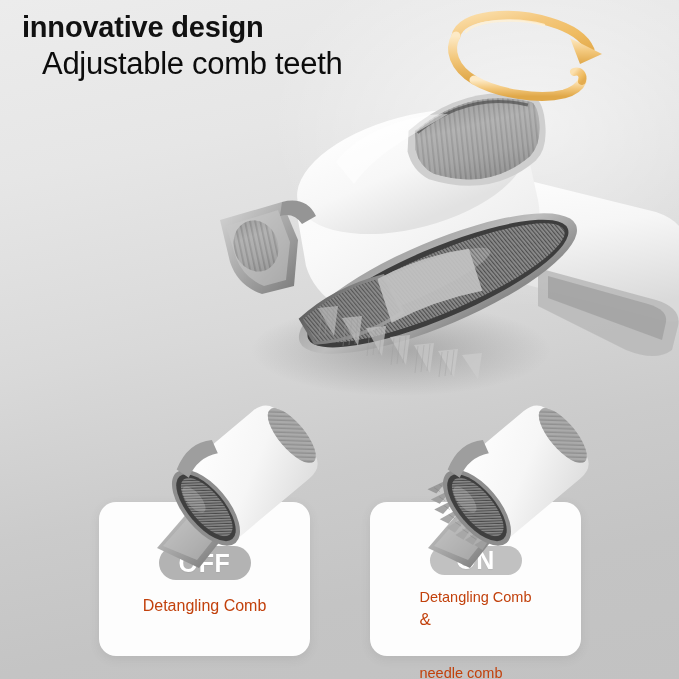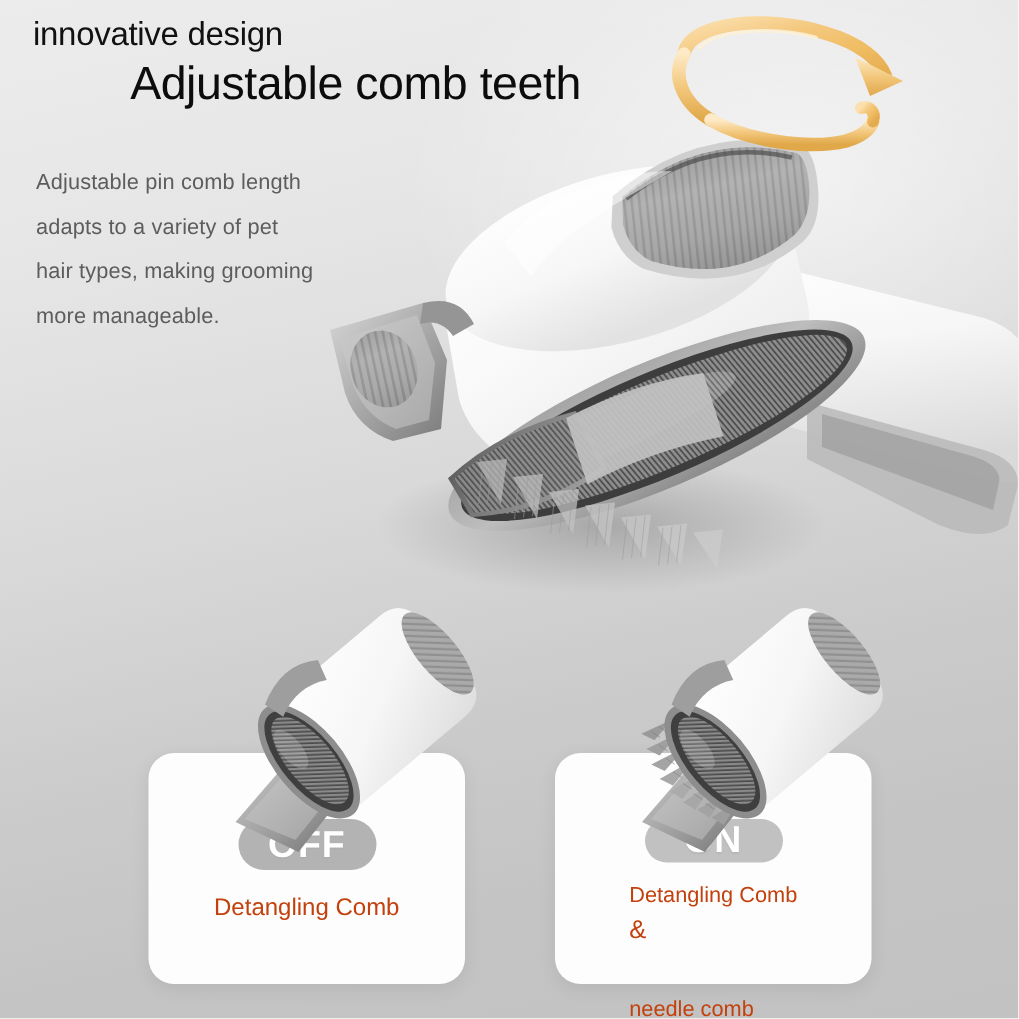--- a/index.html
+++ b/index.html
@@ -14,26 +14,26 @@
     width:679px; height:679px;
     background:
       radial-gradient(ellipse 420px 300px at 78% 18%, rgba(255,255,255,.55), rgba(255,255,255,0) 62%),
       linear-gradient(168deg,#ececec 0%, #e6e6e6 22%, #d9d9d9 46%, #cbcbcb 66%, #c4c4c4 82%, #c2c2c2 100%);
     overflow:hidden;
   }
 
   
   .headline{ position:absolute; left:22px; top:10px; width:430px; z-index:30; }
   .hl1{
-    font-size:22px; font-weight:400; color:#111; letter-spacing:-.2px;
+    font-size:29px; font-weight:700; color:#111; letter-spacing:-.2px;
     line-height:1.22; white-space:nowrap;
   }
   .hl2{
     font-size:31px; font-weight:400; color:#0c0c0c; letter-spacing:-.3px;
-    line-height:1.22; white-space:nowrap;text-align:center;
+    line-height:1.22; margin-left:20px; white-space:nowrap;
   }
   .body-copy{
     position:absolute; left:24px; top:108px; width:240px; z-index:30;
     font-size:14.5px; color:#5d5d5d; line-height:2.05; font-weight:400;
     letter-spacing:.1px;
   }
   .body-copy div{ white-space:nowrap; }
 
   
   .rot-arrow{ position:absolute; left:432px; top:2px; width:200px; height:120px; z-index:26; }
@@ -79,26 +79,20 @@
 </head>
 <body>
 
 <div id="stage">
 
   <div class="headline">
     <div class="hl1">innovative design</div>
     <div class="hl2">Adjustable comb teeth</div>
   </div>
 
-  <div class="body-copy">
-    <div>Adjustable pin comb length</div>
-    <div>adapts to a variety of pet</div>
-    <div>hair types, making grooming</div>
-    <div>more manageable.</div>
-  </div>
 
   <svg class="rot-arrow" viewBox="0 0 200 120">
     <defs>
       <linearGradient id="goldA" x1="0" y1="0" x2="1" y2="1">
         <stop offset="0%" stop-color="#fbe0ae"></stop>
         <stop offset="35%" stop-color="#f4c87e"></stop>
         <stop offset="70%" stop-color="#efbc62"></stop>
         <stop offset="100%" stop-color="#e4ac4f"></stop>
       </linearGradient>
       <linearGradient id="goldB" x1="0" y1="0" x2="0" y2="1">

